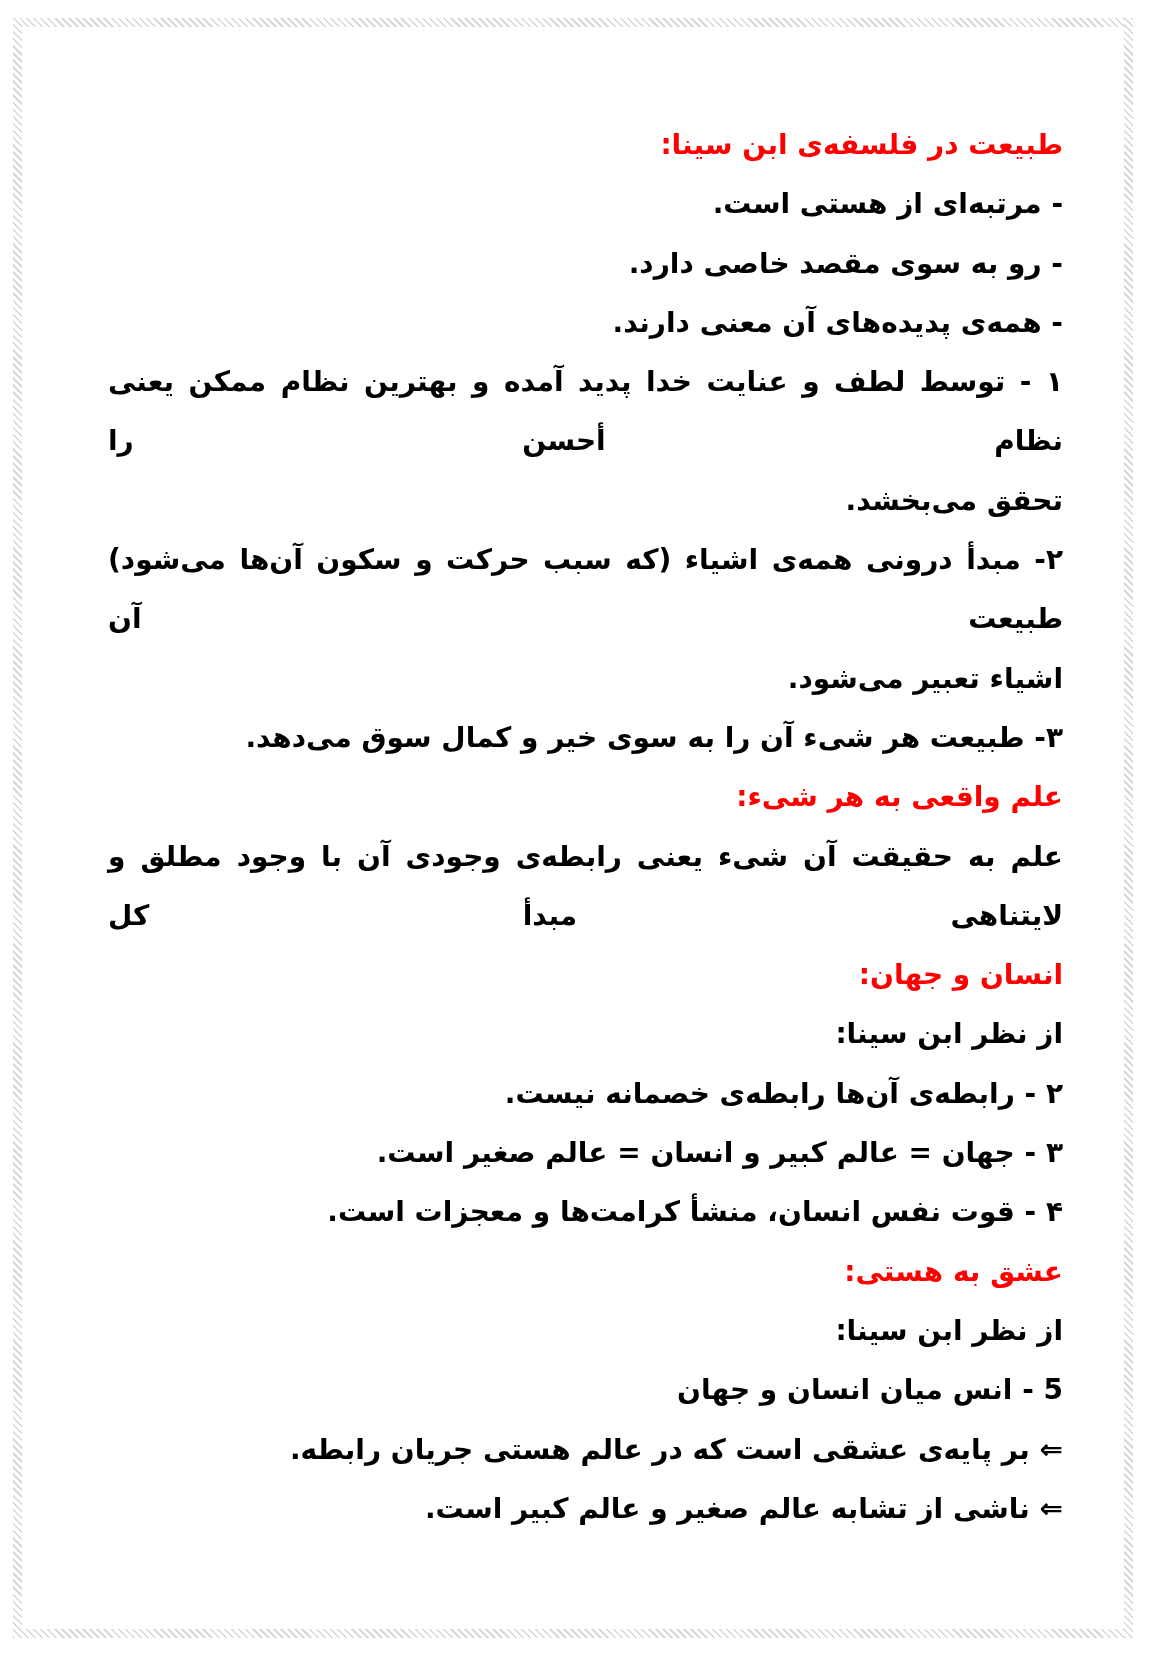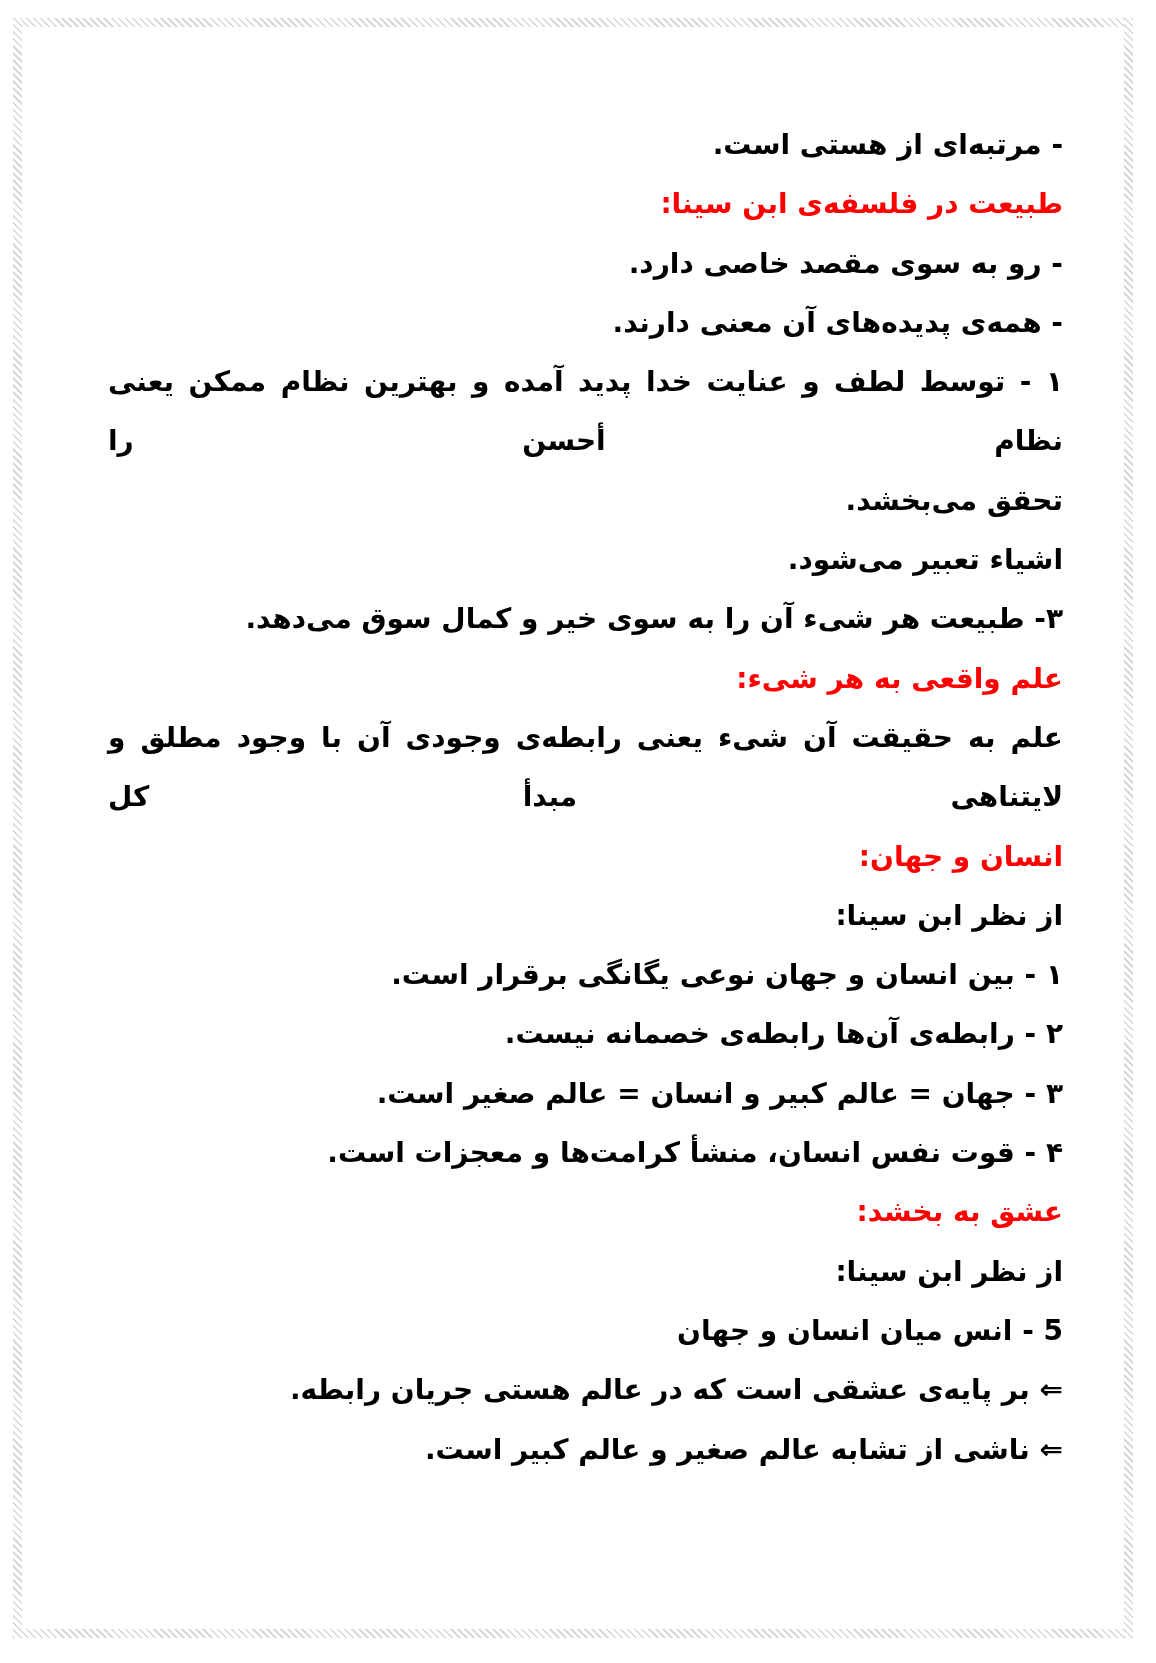--- a/index.html
+++ b/index.html
@@ -64,48 +64,48 @@
 <div class="border-frame">
   <div class="edge edge-top"></div>
   <div class="edge edge-bottom"></div>
   <div class="edge edge-left"></div>
   <div class="edge edge-right"></div>
 </div>
 
 <div class="doc">
 
   <section>
+    <div class="line heading">طبیعت در فلسفه‌ی ابن سینا:</div>
     <div class="line">- مرتبه‌ای از هستی است.</div>
-    <div class="line heading">طبیعت در فلسفه‌ی ابن سینا:</div>
     <div class="line">- رو به سوی مقصد خاصی دارد.</div>
     <div class="line">- همه‌ی پدیده‌های آن معنی دارند.</div>
   </section>
 
   <section>
     <div class="line stretch">۱ - توسط لطف و عنایت خدا پدید آمده و بهترین نظام ممکن یعنی نظام أحسن را</div>
     <div class="line">تحقق می‌بخشد.</div>
+    <div class="line stretch">۲- مبدأ درونی همه‌ی اشیاء (که سبب حرکت و سکون آن‌ها می‌شود) طبیعت آن</div>
     <div class="line">اشیاء تعبیر می‌شود.</div>
     <div class="line">۳- طبیعت هر شیء آن را به سوی خیر و کمال سوق می‌دهد.</div>
   </section>
 
   <section>
     <div class="line heading">علم واقعی به هر شیء:</div>
     <div class="line stretch">علم به حقیقت آن شیء یعنی رابطه‌ی وجودی آن با وجود مطلق و لایتناهی مبدأ کل</div>
   </section>
 
   <section>
     <div class="line heading">انسان و جهان:</div>
     <div class="line">از نظر ابن سینا:</div>
-    <div class="line">۱ - بین انسان و جهان نوعی یگانگی برقرار است.</div>
     <div class="line">۲ - رابطه‌ی آن‌ها رابطه‌ی خصمانه نیست.</div>
     <div class="line">۳ - جهان = عالم کبیر و انسان = عالم صغیر است.</div>
     <div class="line">۴ - قوت نفس انسان، منشأ کرامت‌ها و معجزات است.</div>
   </section>
 
   <section>
-    <div class="line heading">عشق به بخشد:</div>
+    <div class="line heading">عشق به هستی:</div>
     <div class="line">از نظر ابن سینا:</div>
     <div class="line">5 - انس میان انسان و جهان</div>
     <div class="line">⇐ بر پایه‌ی عشقی است که در عالم هستی جریان رابطه.</div>
     <div class="line">⇐ ناشی از تشابه عالم صغیر و عالم کبیر است.</div>
   </section>
 
 </div>
 
 </body></html>

